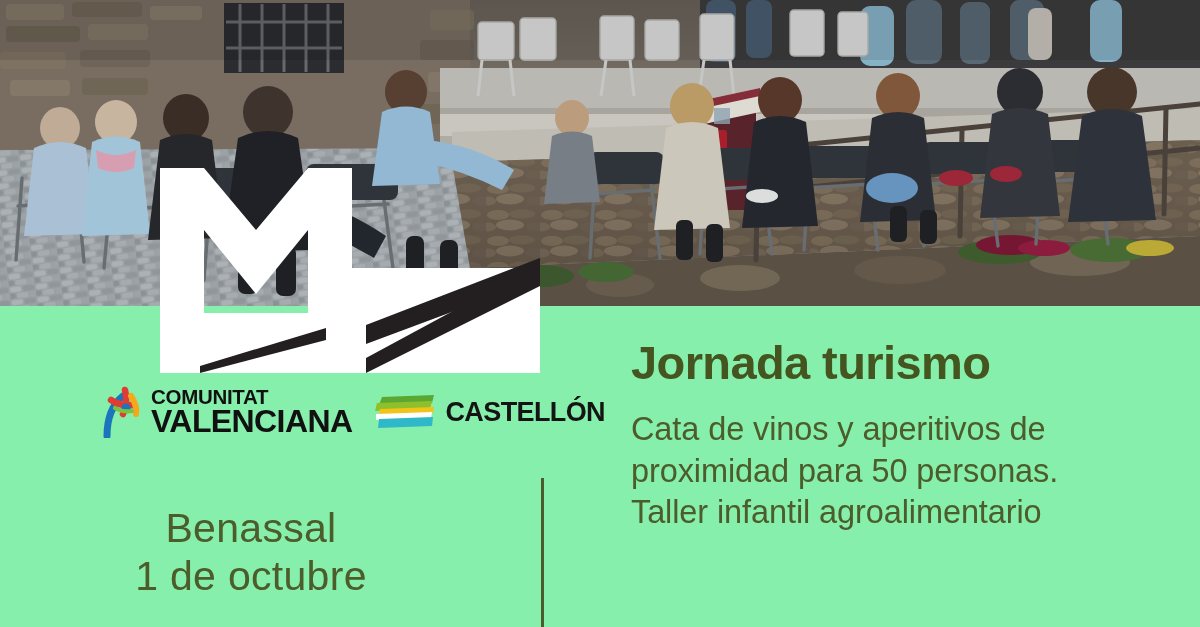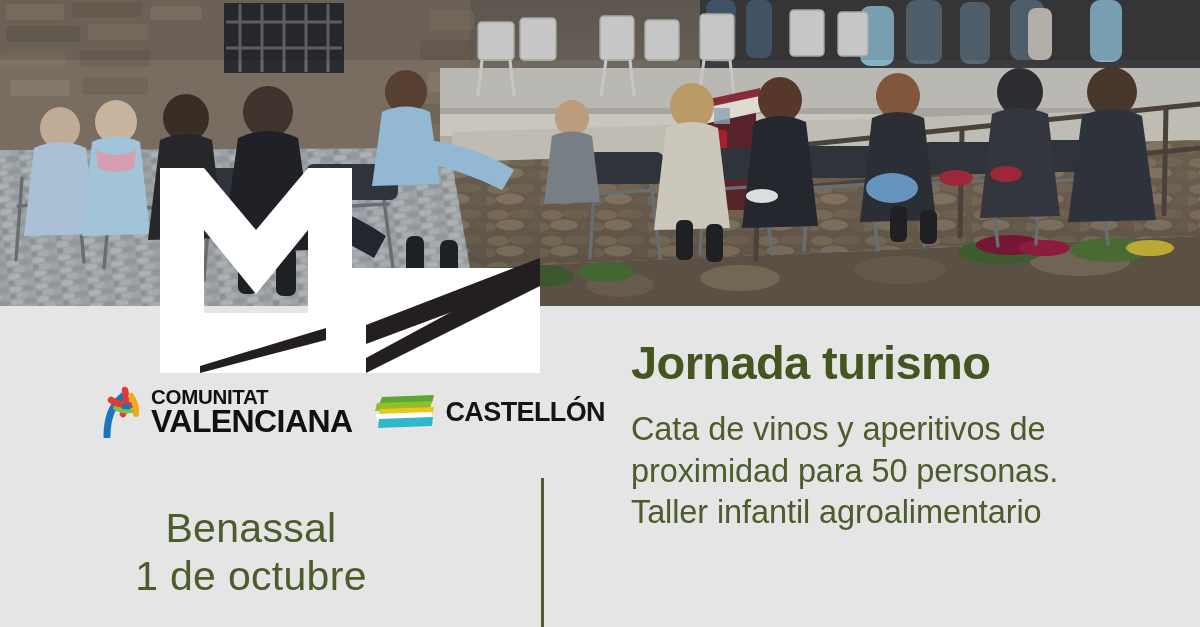--- a/index.html
+++ b/index.html
@@ -5,21 +5,21 @@
   * { margin:0; padding:0; box-sizing:border-box; }
   html,body{ width:1200px; height:627px; }
   body{
     font-family:"Liberation Sans", sans-serif;
     background:#ffffff;
     overflow:hidden;
     position:relative;
   }
   .poster{
     position:absolute; left:0; top:0; width:1200px; height:627px;
-    background:#e5e5e5; overflow:hidden;
+    background:#86efac; overflow:hidden;
   }
 
   
   .photo{
     position:absolute; left:0; top:0; width:1200px; height:306px;
     overflow:hidden; background:#8e9499;
   }
   .photo svg{ display:block; width:1200px; height:306px; }
 
   

